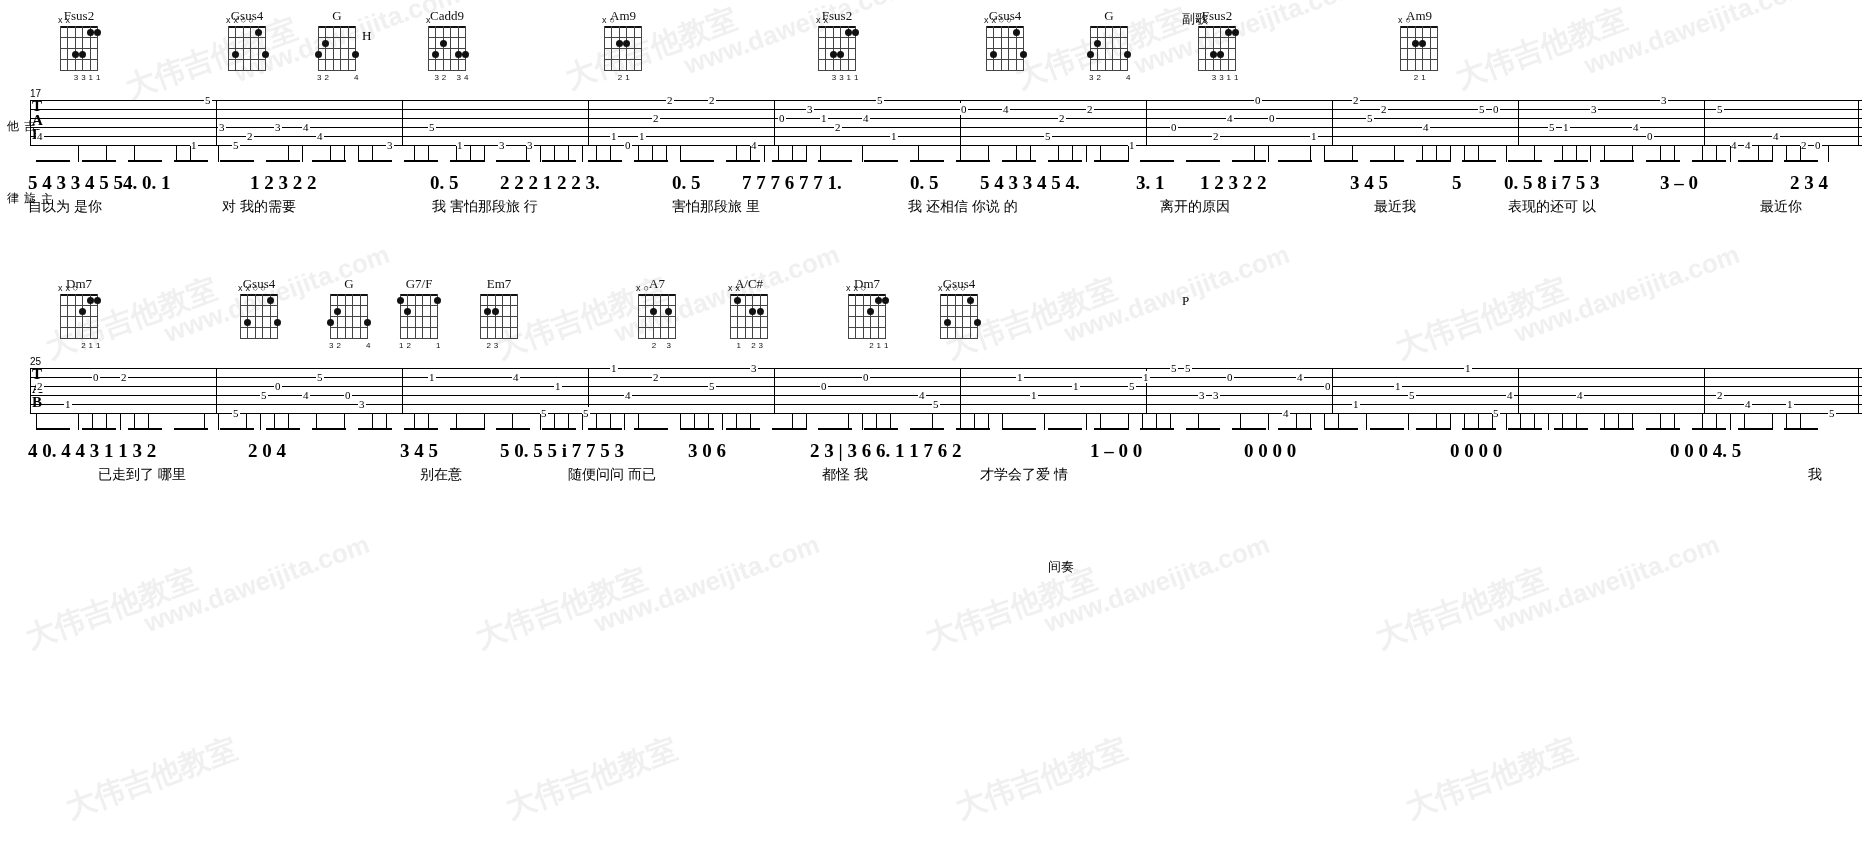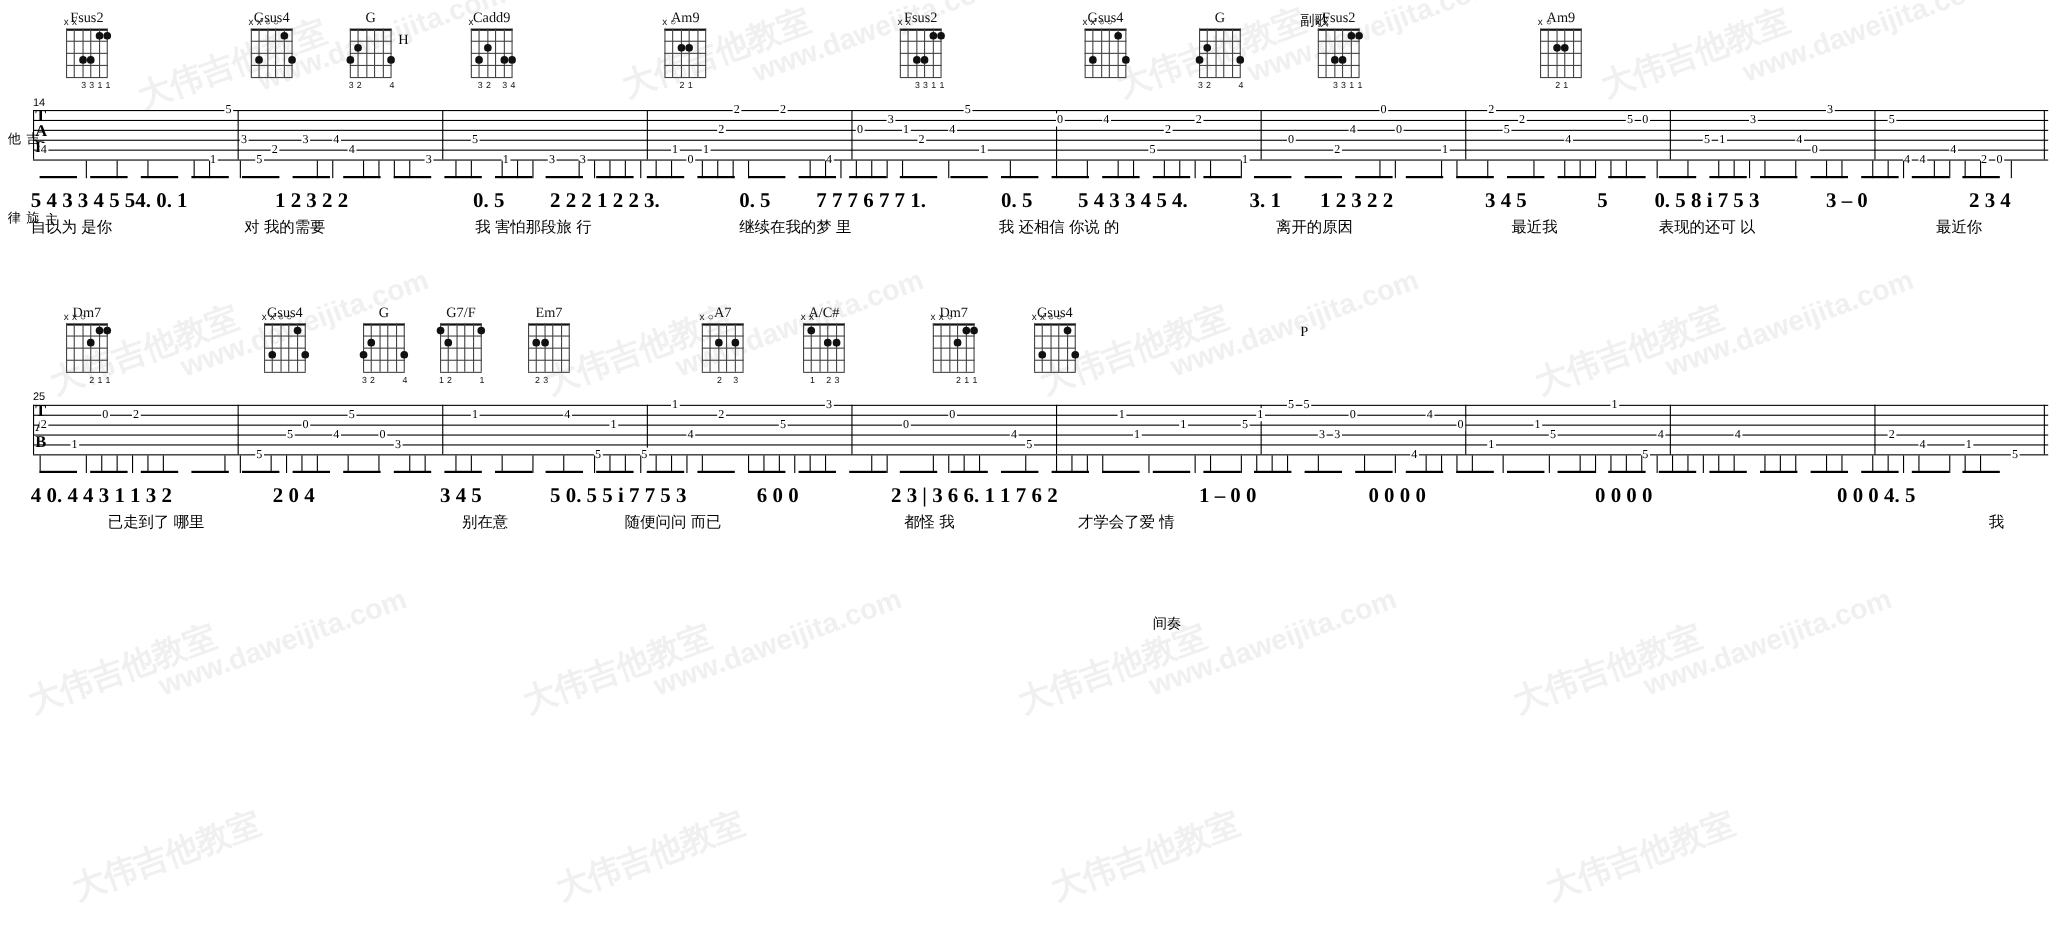--- a/index.html
+++ b/index.html
@@ -350,21 +350,21 @@
         <div class="bar" style="left: 930px; top: 0px; height: 45px;"></div>
         <div class="bar" style="left: 1116px; top: 0px; height: 45px;"></div>
         <div class="bar" style="left: 1302px; top: 0px; height: 45px;"></div>
         <div class="bar" style="left: 1488px; top: 0px; height: 45px;"></div>
         <div class="bar" style="left: 1674px; top: 0px; height: 45px;"></div>
         <div class="bar" style="left: 1828px; top: 0px; height: 45px;"></div>
         <div class="tabmark" style="left: 2px; top: -2px;">T</div>
         <div class="tabmark" style="left: 2px; top: 12px;">A</div>
         <div class="tabmark" style="left: 2px; top: 26px;">B</div>
       </div>
-      <div class="measno" style="left: 30px; top: 88px;">14</div>
+      <div class="measno" style="left: 30px; top: 88px;">17</div>
       <div class="num" style="left: 36px; top: 130px;">4</div>
       <div class="stem" style="left: 78px; top: 146px; height: 16px;"></div>
       <div class="stem" style="left: 106px; top: 146px; height: 16px;"></div>
       <div class="stem" style="left: 134px; top: 146px; height: 16px;"></div>
       <div class="stem" style="left: 176px; top: 146px; height: 16px;"></div>
       <div class="num" style="left: 190px; top: 139px;">1</div>
       <div class="stem" style="left: 190px; top: 146px; height: 16px;"></div>
       <div class="num" style="left: 204px; top: 94px;">5</div>
       <div class="num" style="left: 218px; top: 121px;">3</div>
       <div class="stem" style="left: 218px; top: 146px; height: 16px;"></div>
@@ -540,21 +540,21 @@
       <div class="mel" style="left: 1136px; top: 172px;">3. 1</div>
       <div class="mel" style="left: 1200px; top: 172px;">1 2 3 2 2</div>
       <div class="mel" style="left: 1350px; top: 172px;">3 4 5</div>
       <div class="mel" style="left: 1452px; top: 172px;">5</div>
       <div class="mel" style="left: 1504px; top: 172px;">0. 5 8 i 7 5 3</div>
       <div class="mel" style="left: 1660px; top: 172px;">3   –   0</div>
       <div class="mel" style="left: 1790px; top: 172px;">2 3 4</div>
       <div class="lyr" style="left: 28px; top: 198px;">自以为 是你</div>
       <div class="lyr" style="left: 222px; top: 198px;">对 我的需要</div>
       <div class="lyr" style="left: 432px; top: 198px;">我 害怕那段旅 行</div>
-      <div class="lyr" style="left: 672px; top: 198px;">继续在我的梦 里</div>
+      <div class="lyr" style="left: 672px; top: 198px;">害怕那段旅 里</div>
       <div class="lyr" style="left: 908px; top: 198px;">我 还相信 你说 的</div>
       <div class="lyr" style="left: 1160px; top: 198px;">离开的原因</div>
       <div class="lyr" style="left: 1374px; top: 198px;">最近我</div>
       <div class="lyr" style="left: 1508px; top: 198px;">表现的还可  以</div>
       <div class="lyr" style="left: 1760px; top: 198px;">最近你</div>
     </div>
 
   <div class="system" id="sys1" style="top:268px;height:260px;">
       <div class="chord" style="left: 60px; top: 8px;">
         <div class="cname">Dm7</div>
@@ -957,21 +957,21 @@
       <div class="beam" style="left: 1554px; top: 160px; width: 34px;"></div>
       <div class="beam" style="left: 1600px; top: 160px; width: 34px;"></div>
       <div class="beam" style="left: 1646px; top: 160px; width: 34px;"></div>
       <div class="beam" style="left: 1692px; top: 160px; width: 34px;"></div>
       <div class="beam" style="left: 1738px; top: 160px; width: 34px;"></div>
       <div class="beam" style="left: 1784px; top: 160px; width: 34px;"></div>
       <div class="mel" style="left: 28px; top: 172px;">4 0. 4 4 3 1 1 3 2</div>
       <div class="mel" style="left: 248px; top: 172px;">2  0     4</div>
       <div class="mel" style="left: 400px; top: 172px;">3 4 5</div>
       <div class="mel" style="left: 500px; top: 172px;">5 0. 5 5 i 7 7 5 3</div>
-      <div class="mel" style="left: 688px; top: 172px;">6     0      0</div>
+      <div class="mel" style="left: 688px; top: 172px;">3     0      6</div>
       <div class="mel" style="left: 810px; top: 172px;">2 3 | 3 6 6. 1 1 7 6 2</div>
       <div class="mel" style="left: 1090px; top: 172px;">1  –  0   0</div>
       <div class="mel" style="left: 1244px; top: 172px;">0  0  0  0</div>
       <div class="mel" style="left: 1450px; top: 172px;">0  0  0  0</div>
       <div class="mel" style="left: 1670px; top: 172px;">0   0   0   4. 5</div>
       <div class="lyr" style="left: 98px; top: 198px;">已走到了  哪里</div>
       <div class="lyr" style="left: 420px; top: 198px;">别在意</div>
       <div class="lyr" style="left: 568px; top: 198px;">随便问问 而已</div>
       <div class="lyr" style="left: 822px; top: 198px;">都怪  我</div>
       <div class="lyr" style="left: 980px; top: 198px;">才学会了爱  情</div>

